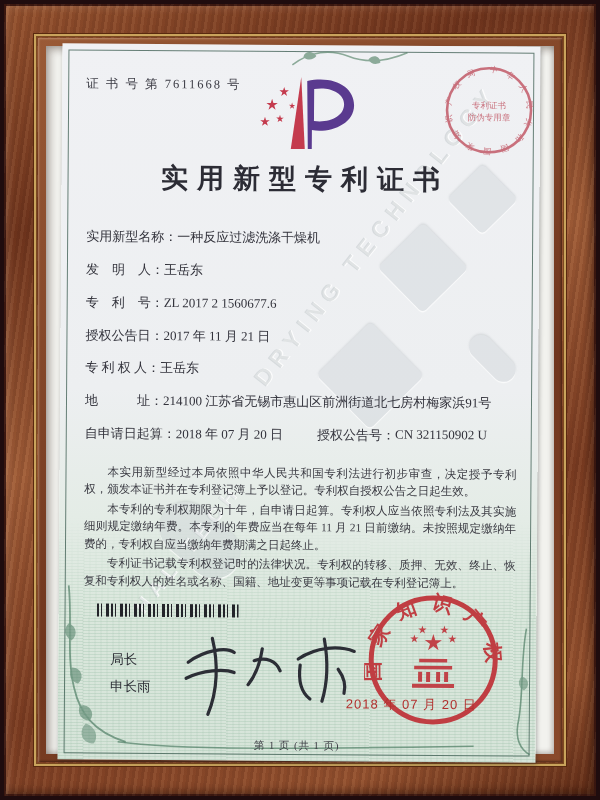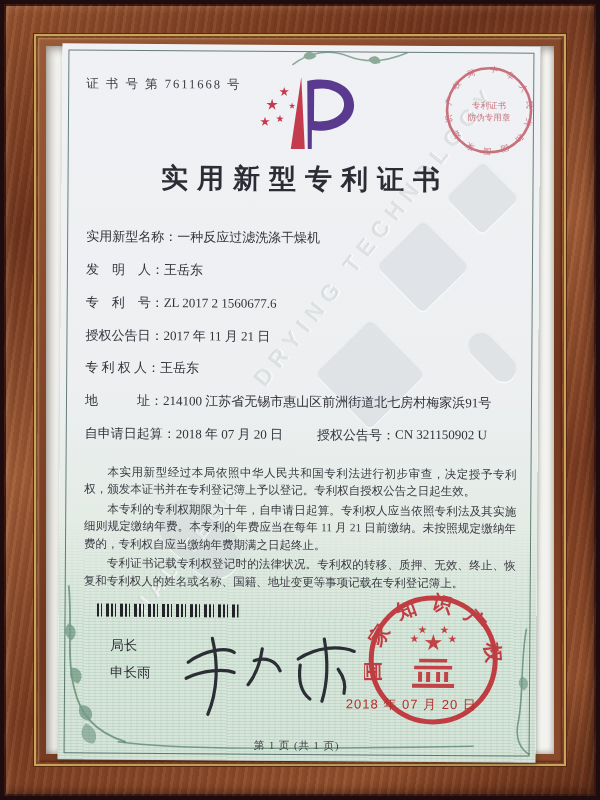--- a/index.html
+++ b/index.html
@@ -81,21 +81,21 @@
   .pair.right{margin-left:34px;}
   
   .bodytext{position:absolute;left:25px;right:21px;top:420px;font-size:11.5px;line-height:1.52;color:#3a3a42;}
   .bodytext p{margin:0 0 2px 0;text-indent:2em;text-align:justify;}
   
   .barcode{
     position:absolute;left:38px;top:560px;width:142px;height:13px;
     background:repeating-linear-gradient(90deg,#23242a 0 2px,transparent 2px 4px,#23242a 4px 5px,transparent 5px 9px,#23242a 9px 12px,transparent 12px 14px);
   }
   
-  .director{position:absolute;left:52px;top:588px;font-size:13.5px;color:#2f3138;line-height:2.0;font-family:"Liberation Sans","DejaVu Sans",sans-serif;}
+  .director{position:absolute;left:52px;top:602px;font-size:13.5px;color:#2f3138;line-height:2.0;font-family:"Liberation Sans","DejaVu Sans",sans-serif;}
   .signature{position:absolute;left:112px;top:584px;}
   
   .seal-bottom{position:absolute;left:306px;top:545px;opacity:.93;}
   .stamp-date{
     position:absolute;left:288px;top:650px;width:180px;
     color:#b2312f;font-size:13px;letter-spacing:1px;z-index:0;
     font-family:"Liberation Sans","DejaVu Sans",sans-serif;
   }
   .footer{position:absolute;left:0;right:0;top:694px;text-align:center;font-size:10.5px;color:#3c3c44;letter-spacing:1px;}
   .ornament{position:absolute;opacity:.62;}

